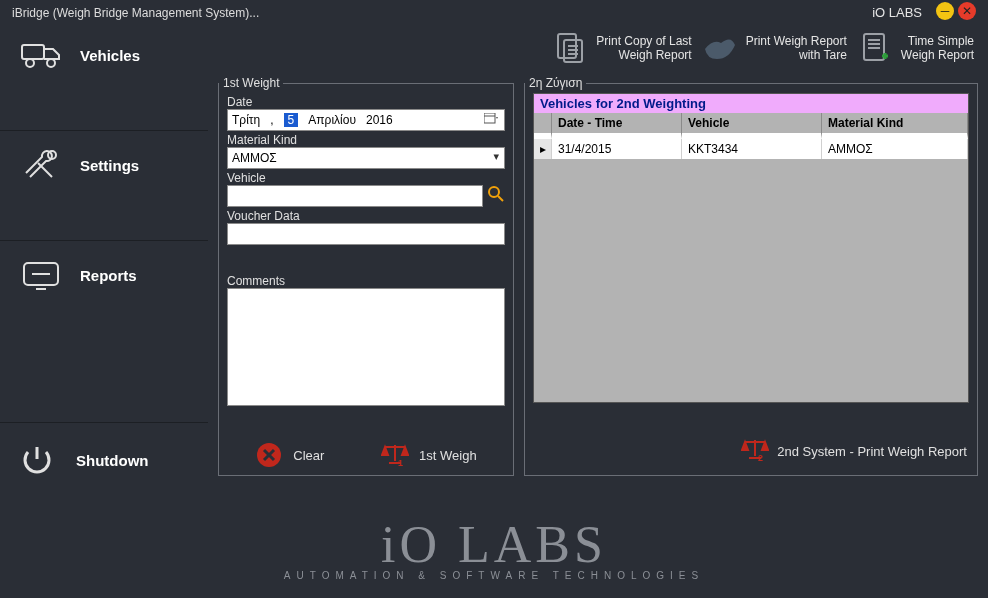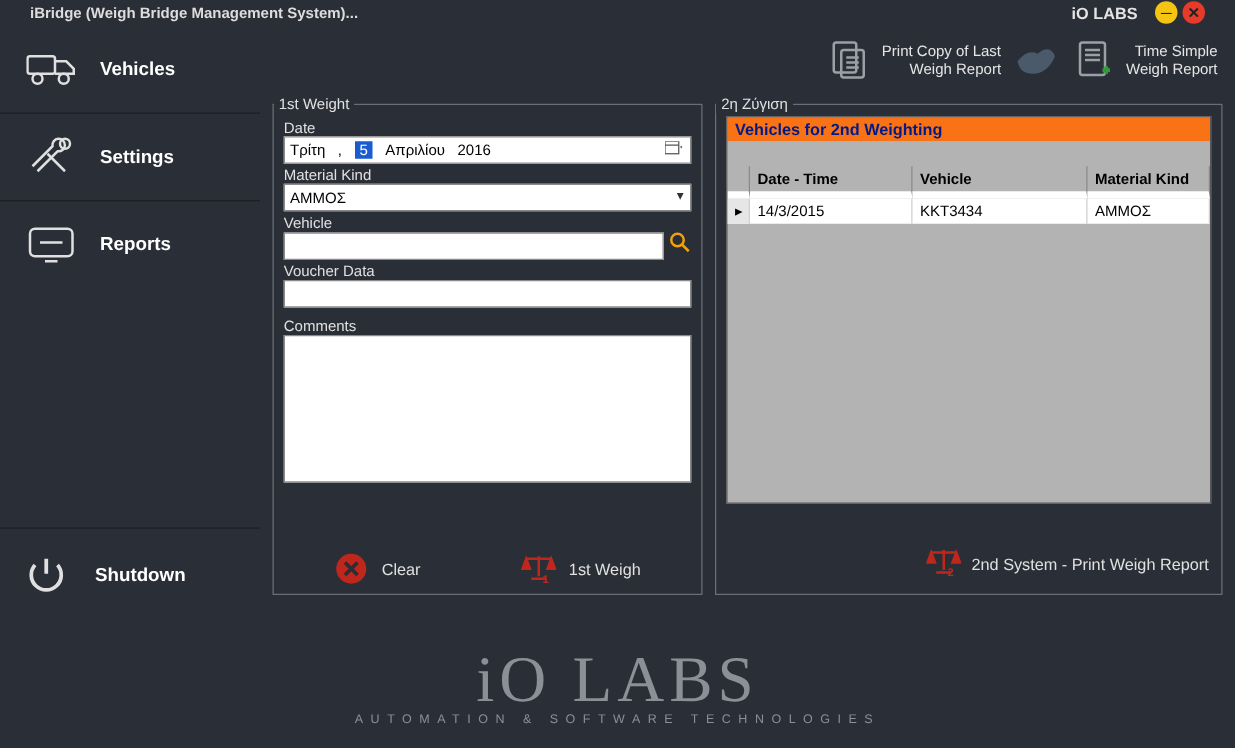--- a/index.html
+++ b/index.html
@@ -8,45 +8,45 @@
   background: #2a2e36;
   font-family: Arial, sans-serif;
   color: #e0e0e0;
   overflow: hidden;
   position: relative;
 }
 .titlebar {
   height: 20px;
   background: #2a2e36;
   display: flex;
-  align-items: center;
-  padding: 0 24px;
+  align-items: flex-end;
+  padding: 0 12px;
   font-size: 12px;
   color: #ddd;
-  font-weight: bold;
 }
 .titlebar .spacer { flex: 1; }
 .titlebar .brand { font-size: 13px; color: #e5e5e5; margin-right: 10px; }
 .titlebar .winbtn {
   width: 18px; height: 18px; border-radius: 50%;
   margin-left: 4px; display: inline-flex;
   align-items: center; justify-content: center;
   font-size: 12px; color: #222; cursor: pointer;
 }
 .min { background: #f3c412; }
 .close { background: #e63b2a; }
 
 .main {
   display: flex;
   height: 478px;
 }
 .sidebar {
   width: 208px;
   display: flex;
   flex-direction: column;
+  gap: 40px;
 }
 .side-item {
   height: 70px;
   display: flex;
   align-items: center;
   gap: 18px;
   padding-left: 20px;
   cursor: pointer;
   color: #fff;
   font-size: 15px;
@@ -87,21 +87,21 @@
 fieldset.panel {
   border: 1px solid #6a6e76;
   background: #2a2e36;
   position: relative;
 }
 fieldset.panel > legend {
   color: #e0e0e0;
   font-size: 12px;
   padding: 0 4px;
 }
-.panel-left { width: 344px; height: 400px; }
+.panel-left { width: 296px; height: 400px; }
 .panel-right { flex:1; height: 400px; min-width: 0; }
 
 .panel-body { padding: 3px 8px 8px 8px; }
 
 .flabel { font-size: 12px; color: #e0e0e0; margin-top: 2px; }
 .textin, .selectin, .dateline {
   width: 100%; height: 22px; background: #fff; color: #000;
   border: 1px solid #8a8a8a; font-size: 12px; padding: 0 4px;
 }
 .date-row {
@@ -133,30 +133,30 @@
   display: flex; align-items: center; gap: 10px;
   color: #e0e0e0; font-size: 13px; cursor: pointer;
 }
 .act .aicon { width: 28px; height: 28px; display:flex; align-items:center; justify-content:center; }
 
 .grid-wrap {
   background: #b3b3b3; border: 1px solid #555;
   height: 310px; overflow: hidden;
 }
 .grid-title {
-  background: #f97316; color: #001a8a; font-weight: bold;
+  background: #f0abfc; color: #001a8a; font-weight: bold;
   font-size: 13px; padding: 2px 6px;
 }
 .grid-head, .grid-row {
   display: grid;
   grid-template-columns: 18px 130px 140px 1fr;
   font-size: 12px;
 }
 .grid-head { background: #b3b3b3; color: #000; font-weight: bold; }
-.grid-head div { padding: 3px 6px; border-right: 1px solid #8a8a8a; border-bottom: 6px solid #ffffff; margin-top: 20px; }
+.grid-head div { padding: 3px 6px; border-right: 1px solid #8a8a8a; border-bottom: 6px solid #ffffff; }
 .grid-row { background: #fff; color: #000; }
 .grid-row div { padding: 3px 6px; border-right: 1px solid #d0d0d0; }
 .grid-row .rowmark { background: #e6e6e6; text-align: center; }
 
 .panel-right-actions {
   position: absolute; right: 10px; bottom: 10px;
   display: flex; align-items: center; gap: 8px;
   color: #e0e0e0; font-size: 13px; cursor: pointer;
 }
 
@@ -256,20 +256,24 @@
         <span class="tlabel">
           <span>Print Copy of Last</span><br>
           <span>Weigh Report</span>
         </span>
       </div>
       <div class="tool-btn">
         <span class="ticon">
           <svg width="34" height="30" viewBox="0 0 34 30">
               <path d="M2 16 q8 -10 16 -6 q10 -8 14 2 q-6 14 -18 14 q-10 0 -12 -10" fill="#4b5a6a"></path>
             </svg>
+        </span>
+        <span class="tlabel">
+          <span>Print Weigh Report</span><br>
+          <span>with Tare</span>
         </span>
       </div>
       <div class="tool-btn">
         <span class="ticon">
           <svg width="30" height="32" viewBox="0 0 30 32">
               <g fill="none" stroke="#9ca0a6" stroke-width="2">
                 <rect x="4" y="2" width="20" height="26" rx="2"></rect>
                 <line x1="8" y1="8" x2="20" y2="8"></line>
                 <line x1="8" y1="12" x2="20" y2="12"></line>
                 <line x1="8" y1="16" x2="20" y2="16"></line>
@@ -321,21 +325,21 @@
                     <circle cx="7" cy="7" r="5"></circle>
                     <line x1="11" y1="11" x2="16" y2="16"></line>
                   </g>
                 </svg>
             </span>
           </div>
 
           <div class="flabel">Voucher Data</div>
           <input class="textin" value="" style="">
 
-          <div class="flabel" style="margin-top:8px">Comments</div>
+          <div class="flabel" style="margin-top:29px">Comments</div>
           <textarea class="comments" style=""></textarea>
         </div>
 
         <div class="panel-actions">
           <div class="act">
             <span class="aicon">
               <svg width="26" height="26" viewBox="0 0 26 26">
                   <circle cx="13" cy="13" r="12" fill="#c0271c"></circle>
                   <g stroke="#2a2e36" stroke-width="3">
                     <line x1="8" y1="8" x2="18" y2="18"></line>
@@ -369,21 +373,21 @@
           <div class="grid-wrap">
             <div class="grid-title">Vehicles for 2nd Weighting</div>
             <div class="grid-head">
               <div></div>
               <div>Date - Time</div>
               <div>Vehicle</div>
               <div>Material Kind</div>
             </div>
             <div class="grid-row">
               <div class="rowmark">▸</div>
-              <div>14/3/2015</div>
+              <div>31/4/2015</div>
               <div>KKT3434</div>
               <div>ΑΜΜΟΣ</div>
             </div>
           </div>
         </div>
         <div class="panel-right-actions">
           <span class="aicon">
             <svg width="28" height="24" viewBox="0 0 28 24">
                 <g stroke="#c0271c" stroke-width="2" fill="none">
                   <line x1="14" y1="2" x2="14" y2="18"></line>

